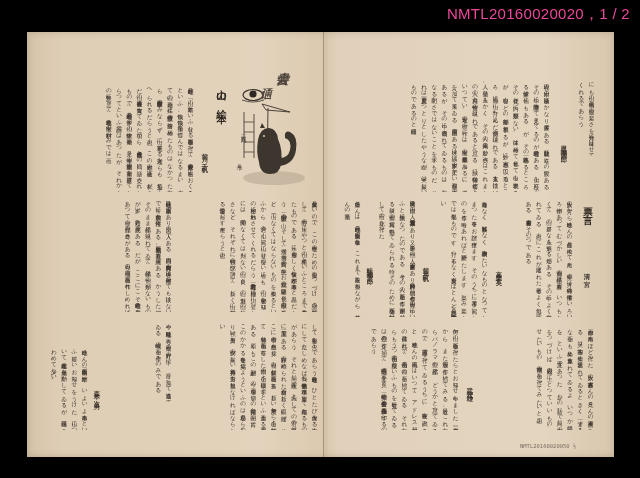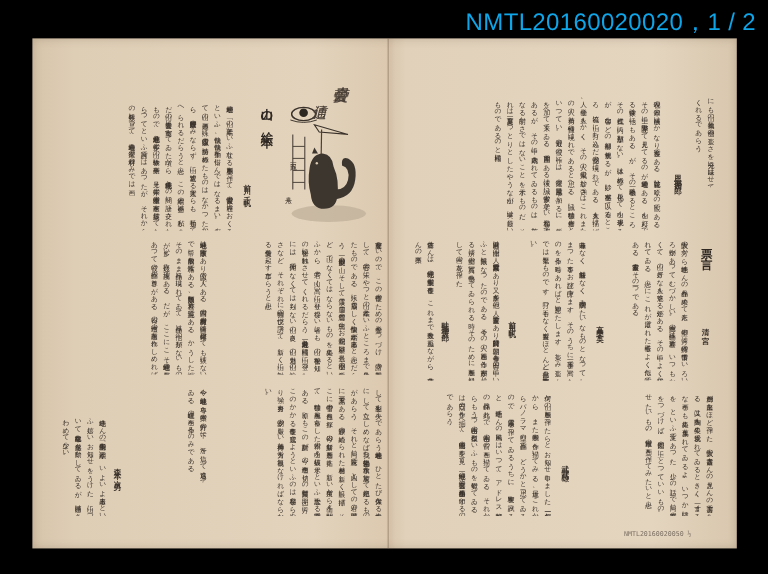--- a/index.html
+++ b/index.html
@@ -1,17 +1,17 @@
 <!DOCTYPE html>
 <html><head>
 <meta charset="utf-8">
 <style>
   html,body{margin:0;padding:0;}
   body{width:640px;height:478px;background:#000;position:relative;overflow:hidden;font-family:"DejaVu Sans",sans-serif;}
-  .viewer-label{position:absolute;right:10px;top:5px;color:#0ea5e9;font-family:"Liberation Sans",sans-serif;font-size:20px;letter-spacing:0.3px;white-space:nowrap;}
+  .viewer-label{position:absolute;right:10px;top:5px;color:#ec4899;font-family:"Liberation Sans",sans-serif;font-size:15px;letter-spacing:0.3px;white-space:nowrap;}
   .page{position:absolute;left:27px;top:32px;width:587px;height:425px;
     background:linear-gradient(90deg,#d6c4aa 0%,#dfceb6 6%,#e3d3bc 40%,#dcc9b0 50.2%,#d9c6ad 50.6%,#e1d1ba 53%,#e4d5bf 88%,#d9c7ae 100%);
     box-shadow:inset 0 0 7px rgba(90,70,50,.25);}
   .fold{position:absolute;left:296px;top:0;width:1px;height:100%;background:rgba(110,90,70,.45);box-shadow:2px 0 3px rgba(120,100,80,.18);}
   .v{position:absolute;writing-mode:vertical-rl;font-size:5.6px;line-height:10.2px;color:#3a322b;overflow:hidden;text-align:justify;font-family:"DejaVu Sans",sans-serif;}
   .auth{position:absolute;writing-mode:vertical-rl;font-size:6.3px;letter-spacing:2.6px;color:#3a322b;font-weight:bold;white-space:nowrap;font-family:"DejaVu Sans",sans-serif;}
   .title{position:absolute;writing-mode:vertical-rl;font-size:10px;letter-spacing:4px;font-weight:bold;color:#2f2822;white-space:nowrap;font-family:"DejaVu Serif",serif;}
   .heading{position:absolute;writing-mode:vertical-rl;font-size:9.5px;letter-spacing:7px;font-weight:bold;color:#2f2822;white-space:nowrap;font-family:"DejaVu Serif",serif;}
   .art{position:absolute;width:72px;height:152px;}
   .art svg{position:absolute;left:0;top:0;}

